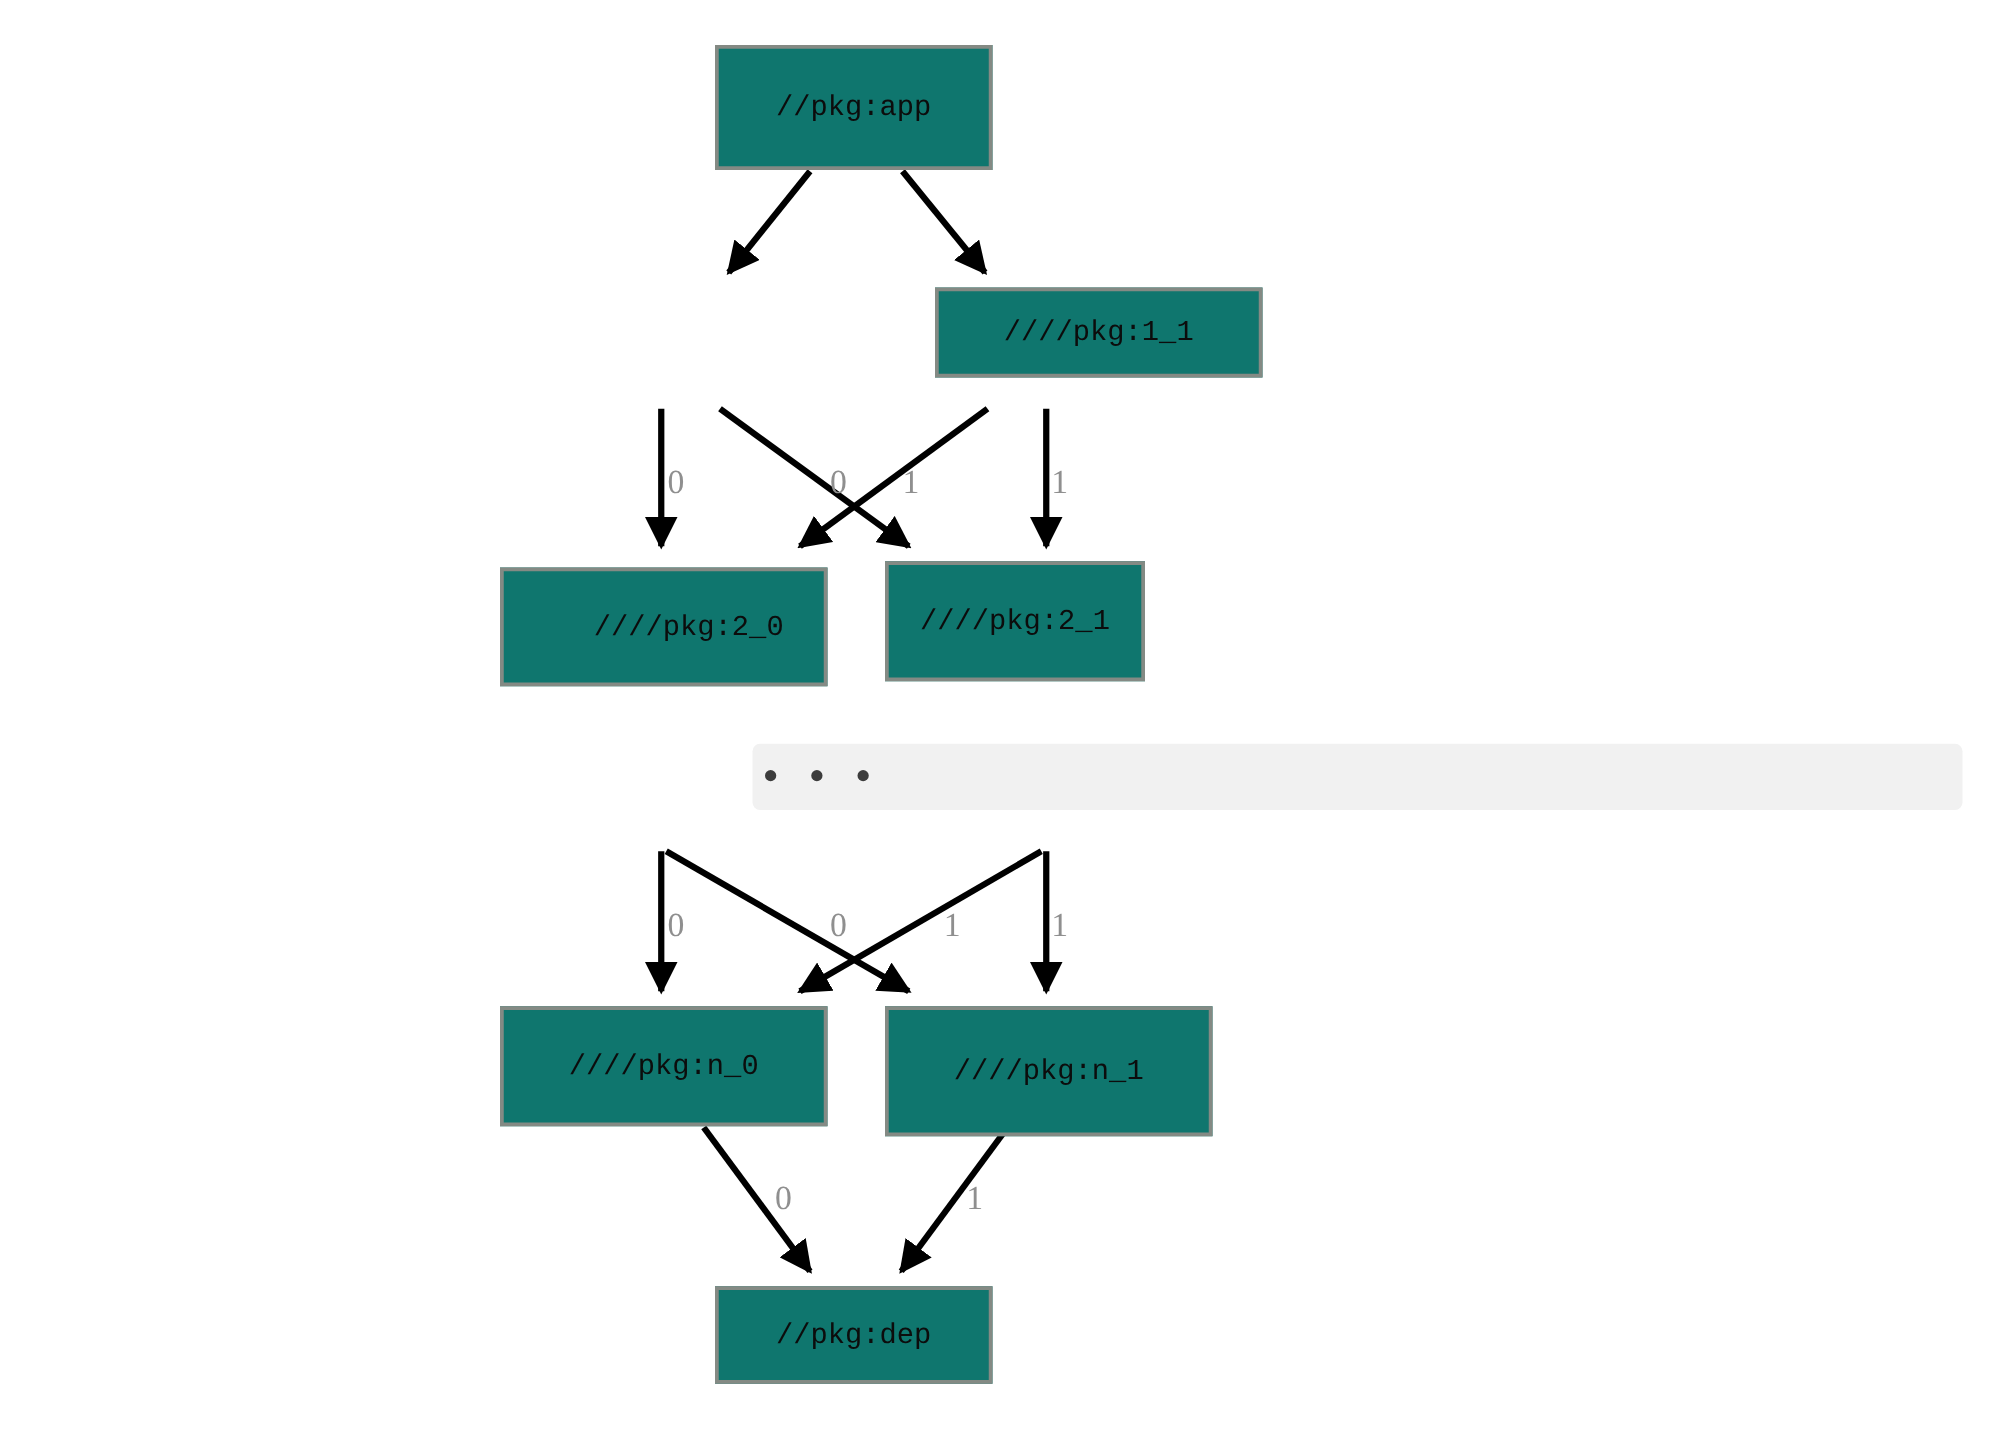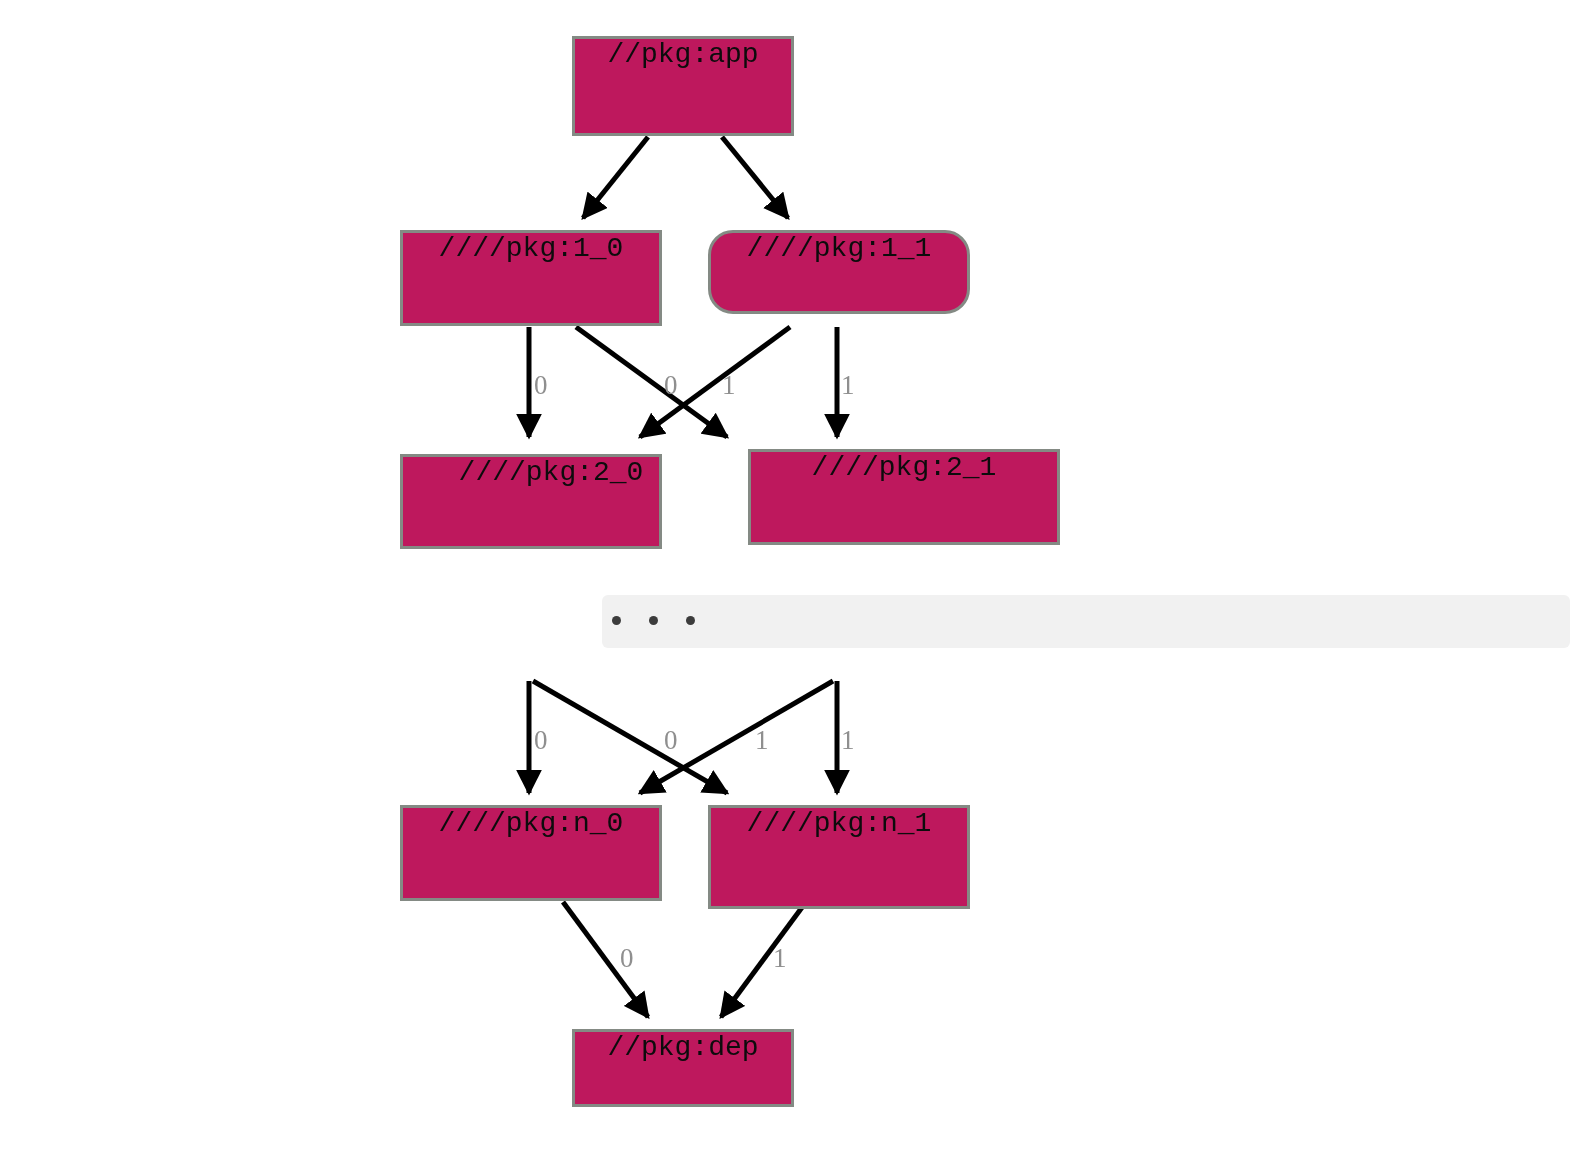--- a/index.html
+++ b/index.html
@@ -25,27 +25,27 @@
     position: absolute;
     left: 0;
     top: 0;
     width: 1592px;
     height: 1162px;
     display: block;
   }
   .node-box {
     position: absolute;
     box-sizing: border-box;
-    background: #be185d;
+    background: #0f766e;
     border: 3px solid #848a84;
     display: flex;
-    align-items: flex-start;
+    align-items: center;
     justify-content: center;
     font-family: "Liberation Mono", "DejaVu Sans Mono", monospace;
-    font-size: 28px;
+    font-size: 23px;
     color: #0c0c0c;
     letter-spacing: 0px;
     white-space: nowrap;
   }
   .edge-label {
     position: absolute;
     font-family: "Liberation Serif", "DejaVu Serif", serif;
     font-size: 27px;
     color: #8f8f8f;
     line-height: 1;
@@ -99,33 +99,30 @@
       <path d="M 563 902 L 648 1017"></path>
 
       <path d="M 806 902 L 721 1017"></path>
     </g>
   </svg>
 
   <div class="node-box" style="left:572px; top:36px; width:222px; height:100px;">
     <span>//pkg:app</span>
   </div>
 
-  <div class="node-box" style="left:400px; top:230px; width:262px; height:96px;">
-    <span>////pkg:1_0</span>
-  </div>
 
-  <div class="node-box" style="left:708px; top:230px; width:262px; height:84px;border-radius:25px;">
+  <div class="node-box" style="left:748px; top:230px; width:262px; height:72px;">
     <span>////pkg:1_1</span>
   </div>
 
   <div class="node-box" style="left:400px; top:454px; width:262px; height:95px;padding-left:40px;">
     <span>////pkg:2_0</span>
   </div>
 
-  <div class="node-box" style="left:708px; top:449px; width:312px; height:96px;margin-left:40px;">
+  <div class="node-box" style="left:708px; top:449px; width:208px; height:96px;">
     <span>////pkg:2_1</span>
   </div>
 
   <div class="node-box" style="left:400px; top:805px; width:262px; height:96px;">
     <span>////pkg:n_0</span>
   </div>
 
   <div class="node-box" style="left:708px; top:805px; width:262px; height:104px;">
     <span>////pkg:n_1</span>
   </div>

